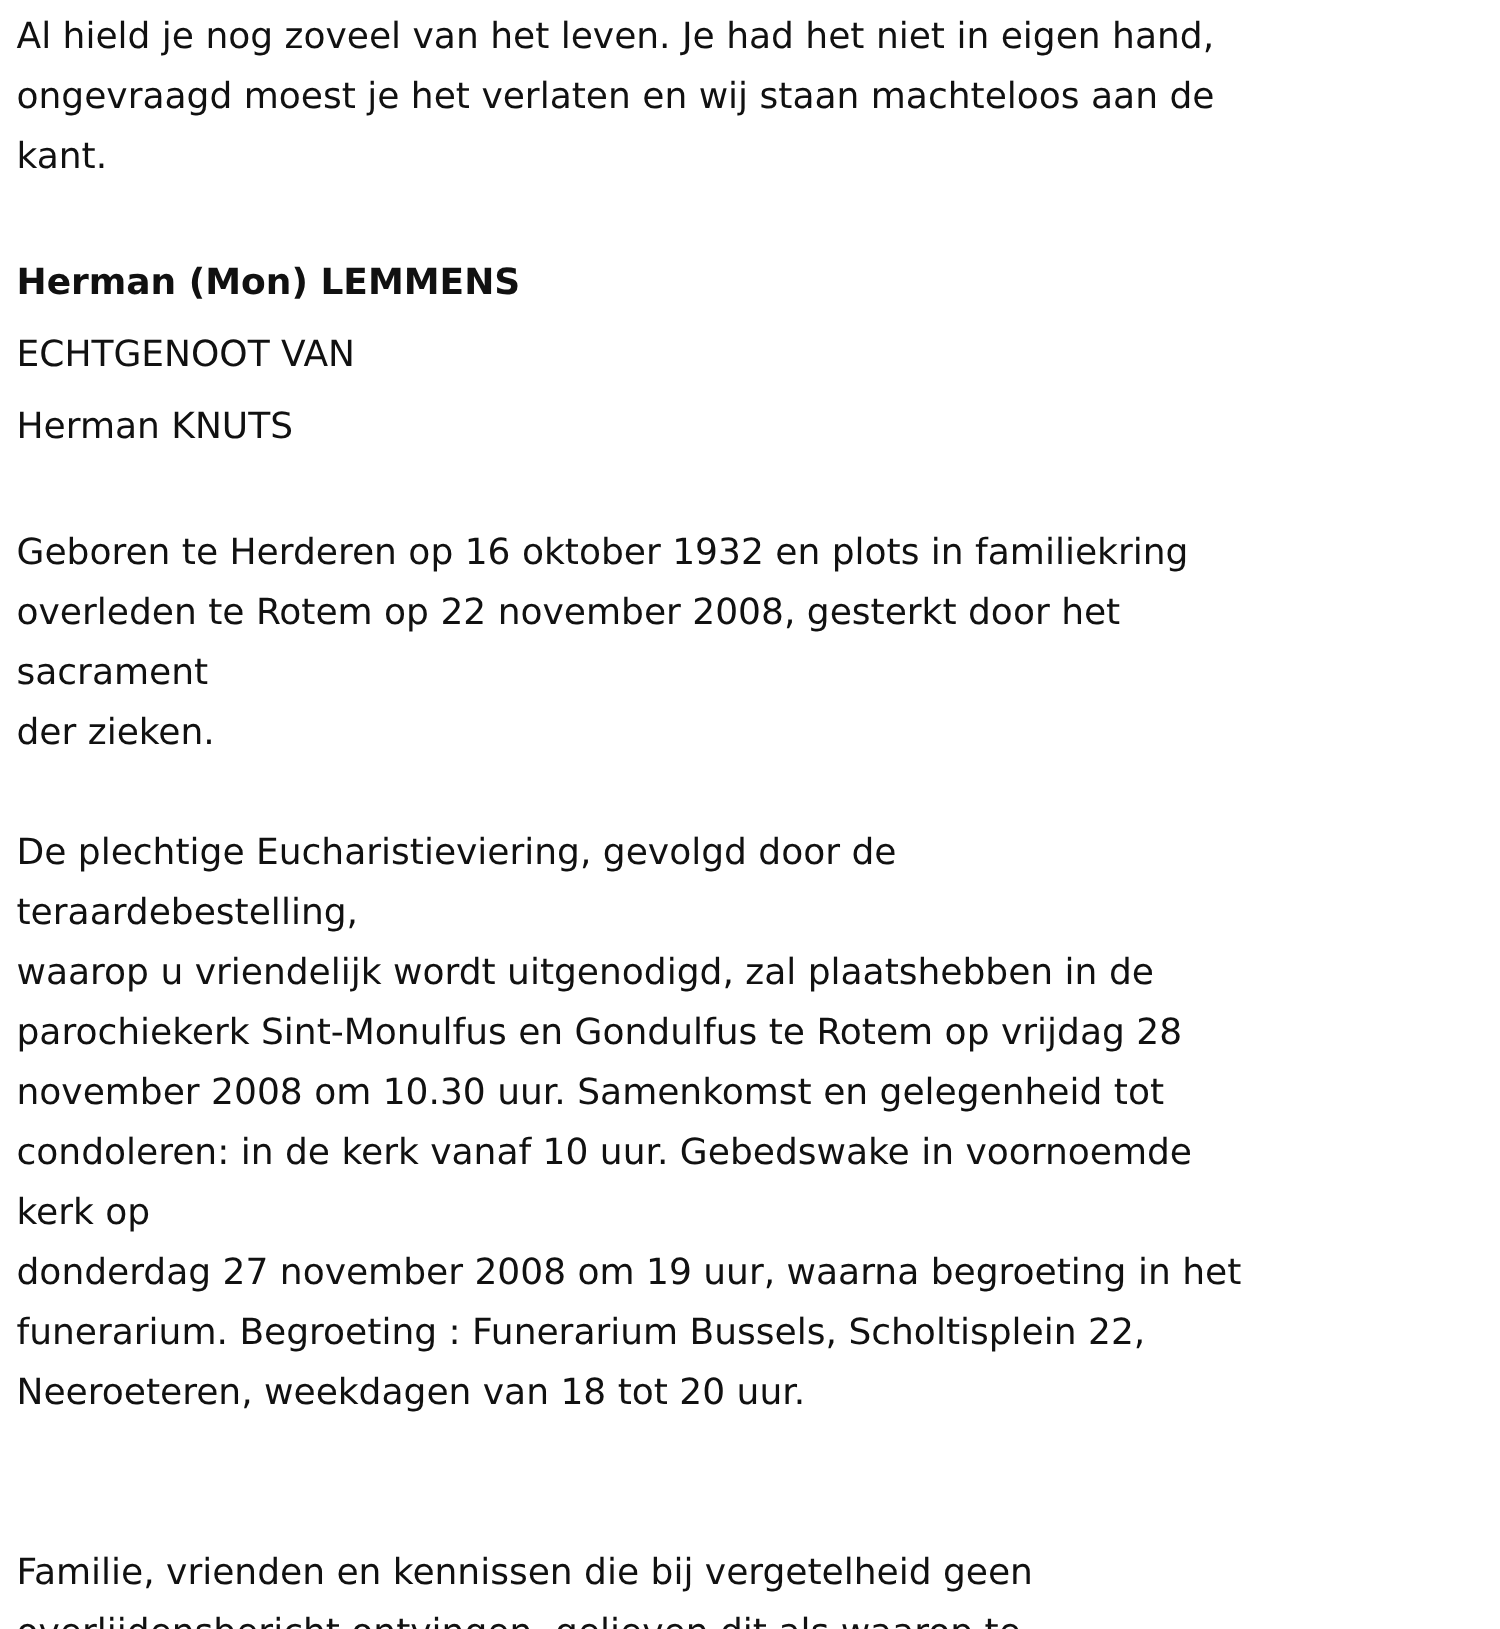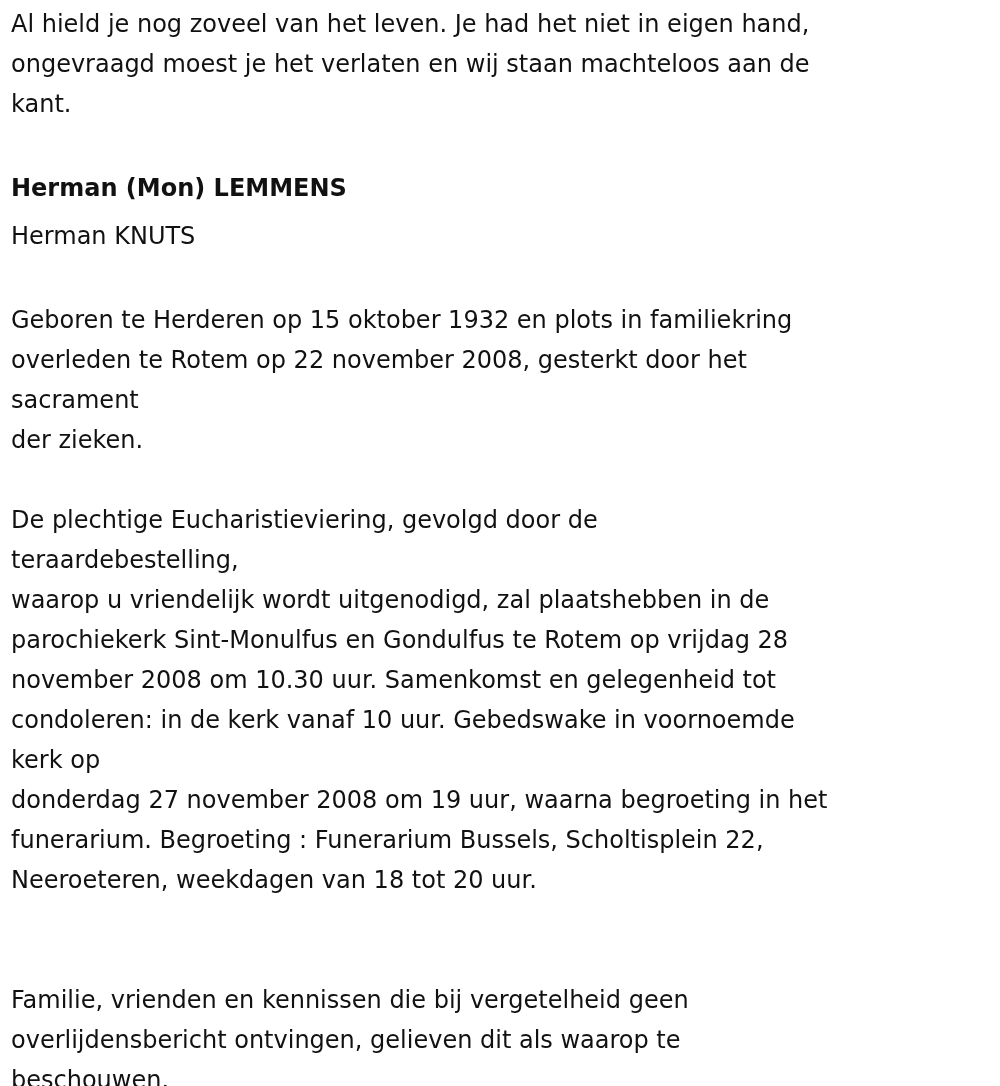--- a/index.html
+++ b/index.html
@@ -43,25 +43,26 @@
 </head>
 <body>
 
 <div class="doc">
   <p class="para">Al hield je nog zoveel van het leven. Je had het niet in eigen hand,
 ongevraagd moest je het verlaten en wij staan machteloos aan de kant.</p>
   <div class="gap"></div>
 
   <div class="header-block">
     <p class="header-line bold">Herman (Mon) LEMMENS</p>
+    <p class="header-line">ECHTGENOOT VAN</p>
     <p class="header-line">Herman KNUTS</p>
   </div>
   <div class="gap"></div>
 
-  <p class="para">Geboren te Herderen op 15 oktober 1932 en plots in familiekring
+  <p class="para">Geboren te Herderen op 16 oktober 1932 en plots in familiekring
 overleden te Rotem op 22 november 2008, gesterkt door het sacrament
 der zieken.</p>
   <div class="gap"></div>
 
   <p class="para">De plechtige Eucharistieviering, gevolgd door de teraardebestelling,
 waarop u vriendelijk wordt uitgenodigd, zal plaatshebben in de
 parochiekerk Sint-Monulfus en Gondulfus te Rotem op vrijdag 28
 november 2008 om 10.30 uur. Samenkomst en gelegenheid tot
 condoleren: in de kerk vanaf 10 uur. Gebedswake in voornoemde kerk op
 donderdag 27 november 2008 om 19 uur, waarna begroeting in het

